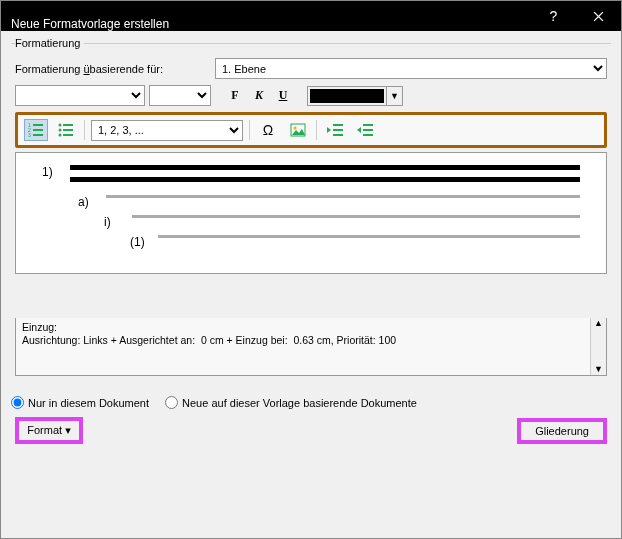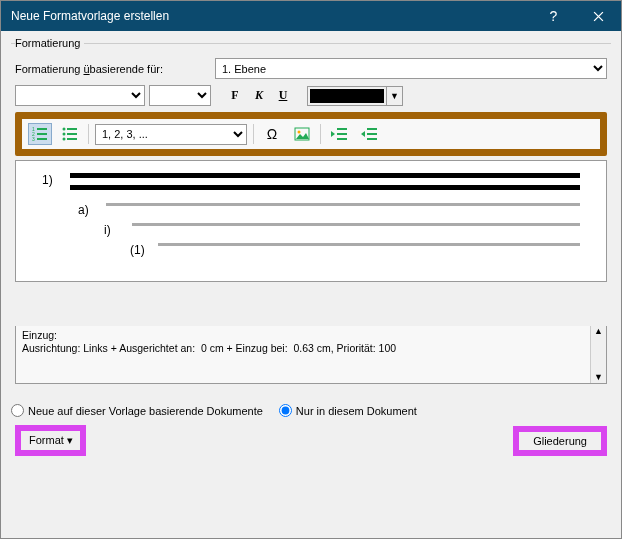--- a/index.html
+++ b/index.html
@@ -1,18 +1,18 @@
 <!DOCTYPE html>
 <html><head>
 <meta charset="utf-8">
 <style>
   * { box-sizing: border-box; margin: 0; padding: 0; }
   body { font-family: "Segoe UI", Tahoma, sans-serif; font-size: 11px; background: #fff; }
   .dialog { width: 622px; height: 539px; border: 1px solid #888; background: #f0f0f0; display: flex; flex-direction: column; }
-  .titlebar { height: 30px; background: #0c4a6e; color: #fff; display: flex; align-items: center; padding: 0 0 0 10px; }
+  .titlebar { height: 30px; background: #000000; color: #fff; display: flex; align-items: flex-end; padding: 0 0 0 10px; }
   .titlebar .title { flex: 1; font-size: 12px; }
   .titlebar .btn { width: 45px; height: 30px; display: flex; align-items: center; justify-content: center; color: #fff; font-size: 14px; }
   .content { flex: 1; padding: 6px 10px 10px 10px; display: flex; flex-direction: column; }
   fieldset { border: none; border-top: 1px solid #ccc; padding: 6px 4px 4px 4px; margin-bottom: 4px; }
   fieldset > legend { font-size: 11px; color: #000; padding: 0 4px 0 0; }
   .row { display: flex; align-items: center; margin: 3px 0; }
   .row label { width: 200px; font-size: 11px; }
   .row label .u { text-decoration: underline; }
   .row .field { flex: 1; }
   input[type=text], select { font-family: inherit; font-size: 11px; border: 1px solid #999; background: #fff; height: 21px; padding: 2px 4px; }
@@ -26,42 +26,42 @@
   .toolbar { display: flex; align-items: center; gap: 4px; margin: 6px 0; }
   .toolbar select.small { width: 62px; }
   .toolbar select.med { width: 130px; }
   .toolbar .tbtn { width: 20px; height: 20px; border: 1px solid transparent; display: flex; align-items: center; justify-content: center; font-size: 12px; font-family: "Times New Roman", serif; cursor: pointer; }
   .toolbar .tbtn.bold { font-weight: bold; }
   .toolbar .tbtn.italic { font-style: italic; font-weight: bold; }
   .toolbar .tbtn.under { text-decoration: underline; font-weight: bold; }
   .toolbar .color { width: 96px; height: 20px; border: 1px solid #999; display: flex; }
   .toolbar .color .sw { flex: 1; background: #000; margin: 2px; }
   .toolbar .color .dd { width: 16px; border-left: 1px solid #999; text-align: center; font-size: 9px; line-height: 18px; }
-  .toolbar2 { border: 7px solid #a16207; border-radius: 2px; padding: 4px 6px; display: flex; align-items: center; gap: 6px; background: #f8f8f8; }
+  .toolbar2 { border: 3px solid #a16207; border-radius: 2px; padding: 4px 6px; display: flex; align-items: center; gap: 6px; background: #f8f8f8; }
   .toolbar2 .listbtn { width: 24px; height: 22px; border: 1px solid transparent; display: flex; align-items: center; justify-content: center; cursor: pointer; }
   .toolbar2 .listbtn.active { background: #cde; border-color: #8ac; }
   .toolbar2 select { width: 152px; }
   .sep { width: 1px; height: 20px; background: #ccc; }
   .preview { border: 1px solid #999; background: #fff; height: 122px; margin-top: 4px; padding: 12px 26px 8px 26px; overflow: hidden; }
   .preview .lvl1 { margin-left: 0; }
   .preview .lvl2 { margin-left: 36px; }
   .preview .lvl3 { margin-left: 62px; }
   .preview .lvl4 { margin-left: 88px; }
   .preview .item { display: flex; align-items: flex-start; margin-bottom: 6px; }
   .preview .num { width: 28px; font-size: 12px; }
   .preview .bars { flex: 1; }
   .preview .bar { height: 5px; background: #000; margin-bottom: 7px; }
   .preview .bar.thin { height: 3px; background: #aaa; margin-bottom: 5px; }
   .desc { border: 1px solid #999; border-top: none; background: #f8f8f8; padding: 3px 6px; font-size: 10.5px; line-height: 1.25; position: relative; height: 58px; overflow: hidden; margin-top: 44px; }
   .desc .scroll { position: absolute; right: 0; top: 0; bottom: 0; width: 16px; background: #f0f0f0; border-left: 1px solid #ccc; display: flex; flex-direction: column; justify-content: space-between; align-items: center; font-size: 9px; }
   .radios { display: flex; gap: 16px; margin: 12px 0 8px 0; align-items: center; }
   .radios label { font-size: 11px; display: flex; align-items: center; gap: 4px; }
   .footer { display: flex; align-items: center; padding: 0 4px 4px 4px; }
   .footer .spacer { flex: 1; }
-  .footer button { font-family: inherit; font-size: 11px; padding: 3px 14px; min-width: 74px; border: 6px solid #d946ef; background: #f0f0f0; cursor: pointer; }
+  .footer button { font-family: inherit; font-size: 11px; padding: 3px 14px; min-width: 74px; border: 4px solid #d946ef; background: #f0f0f0; cursor: pointer; }
   .footer button.primary { border: 2px solid #0a64c8; padding: 2px 28px; }
   .footer .format { min-width: 68px; padding: 3px 8px; }
   svg { display: block; }
 </style>
 </head>
 <body>
 
 <div class="dialog">
   <div class="titlebar">
     <div class="title">Neue Formatvorlage erstellen</div>
@@ -183,26 +183,26 @@
         <div>Ausrichtung: Links + Ausgerichtet an:&nbsp; 0 cm + Einzug bei:&nbsp; 0.63 cm, Priorität: 100</div>
         <div class="scroll">
             <span>▲</span>
             <span>▼</span>
           </div>
       </div>
     </fieldset>
 
     <div class="radios">
       <label>
+          <input type="radio" name="scope" checked="" style=""> 
+          <span>Nur in diesem Dokument</span>
+        </label>
+      <label>
           <input type="radio" name="scope" style=""> 
           <span>Neue auf dieser Vorlage basierende Dokumente</span>
-        </label>
-      <label>
-          <input type="radio" name="scope" checked="" style=""> 
-          <span>Nur in diesem Dokument</span>
         </label>
     </div>
 
     <div class="footer">
       <button class="format"><span>Format ▾</span></button>
       <div class="spacer"></div>
       <div style="width:8px"></div>
       <button>Gliederung</button>
     </div>
 

